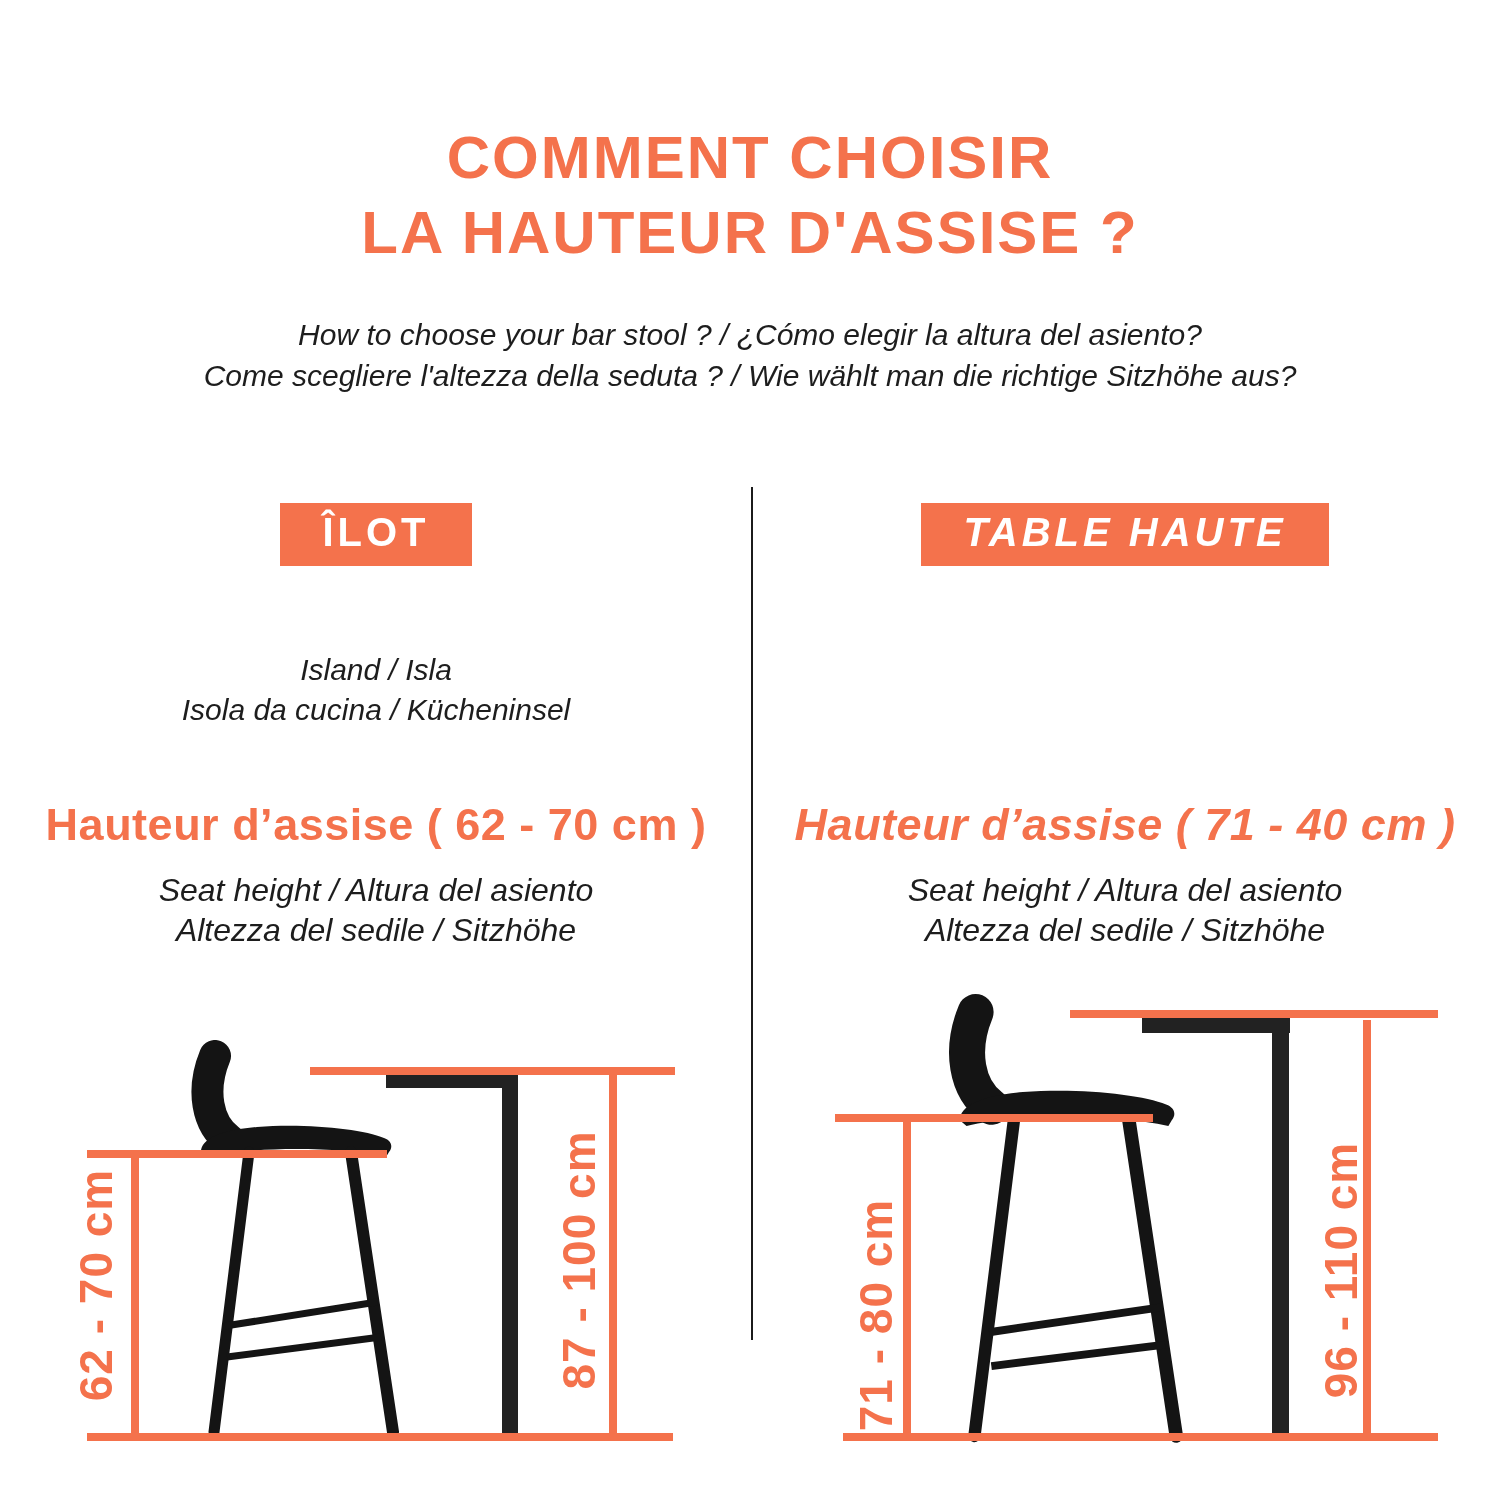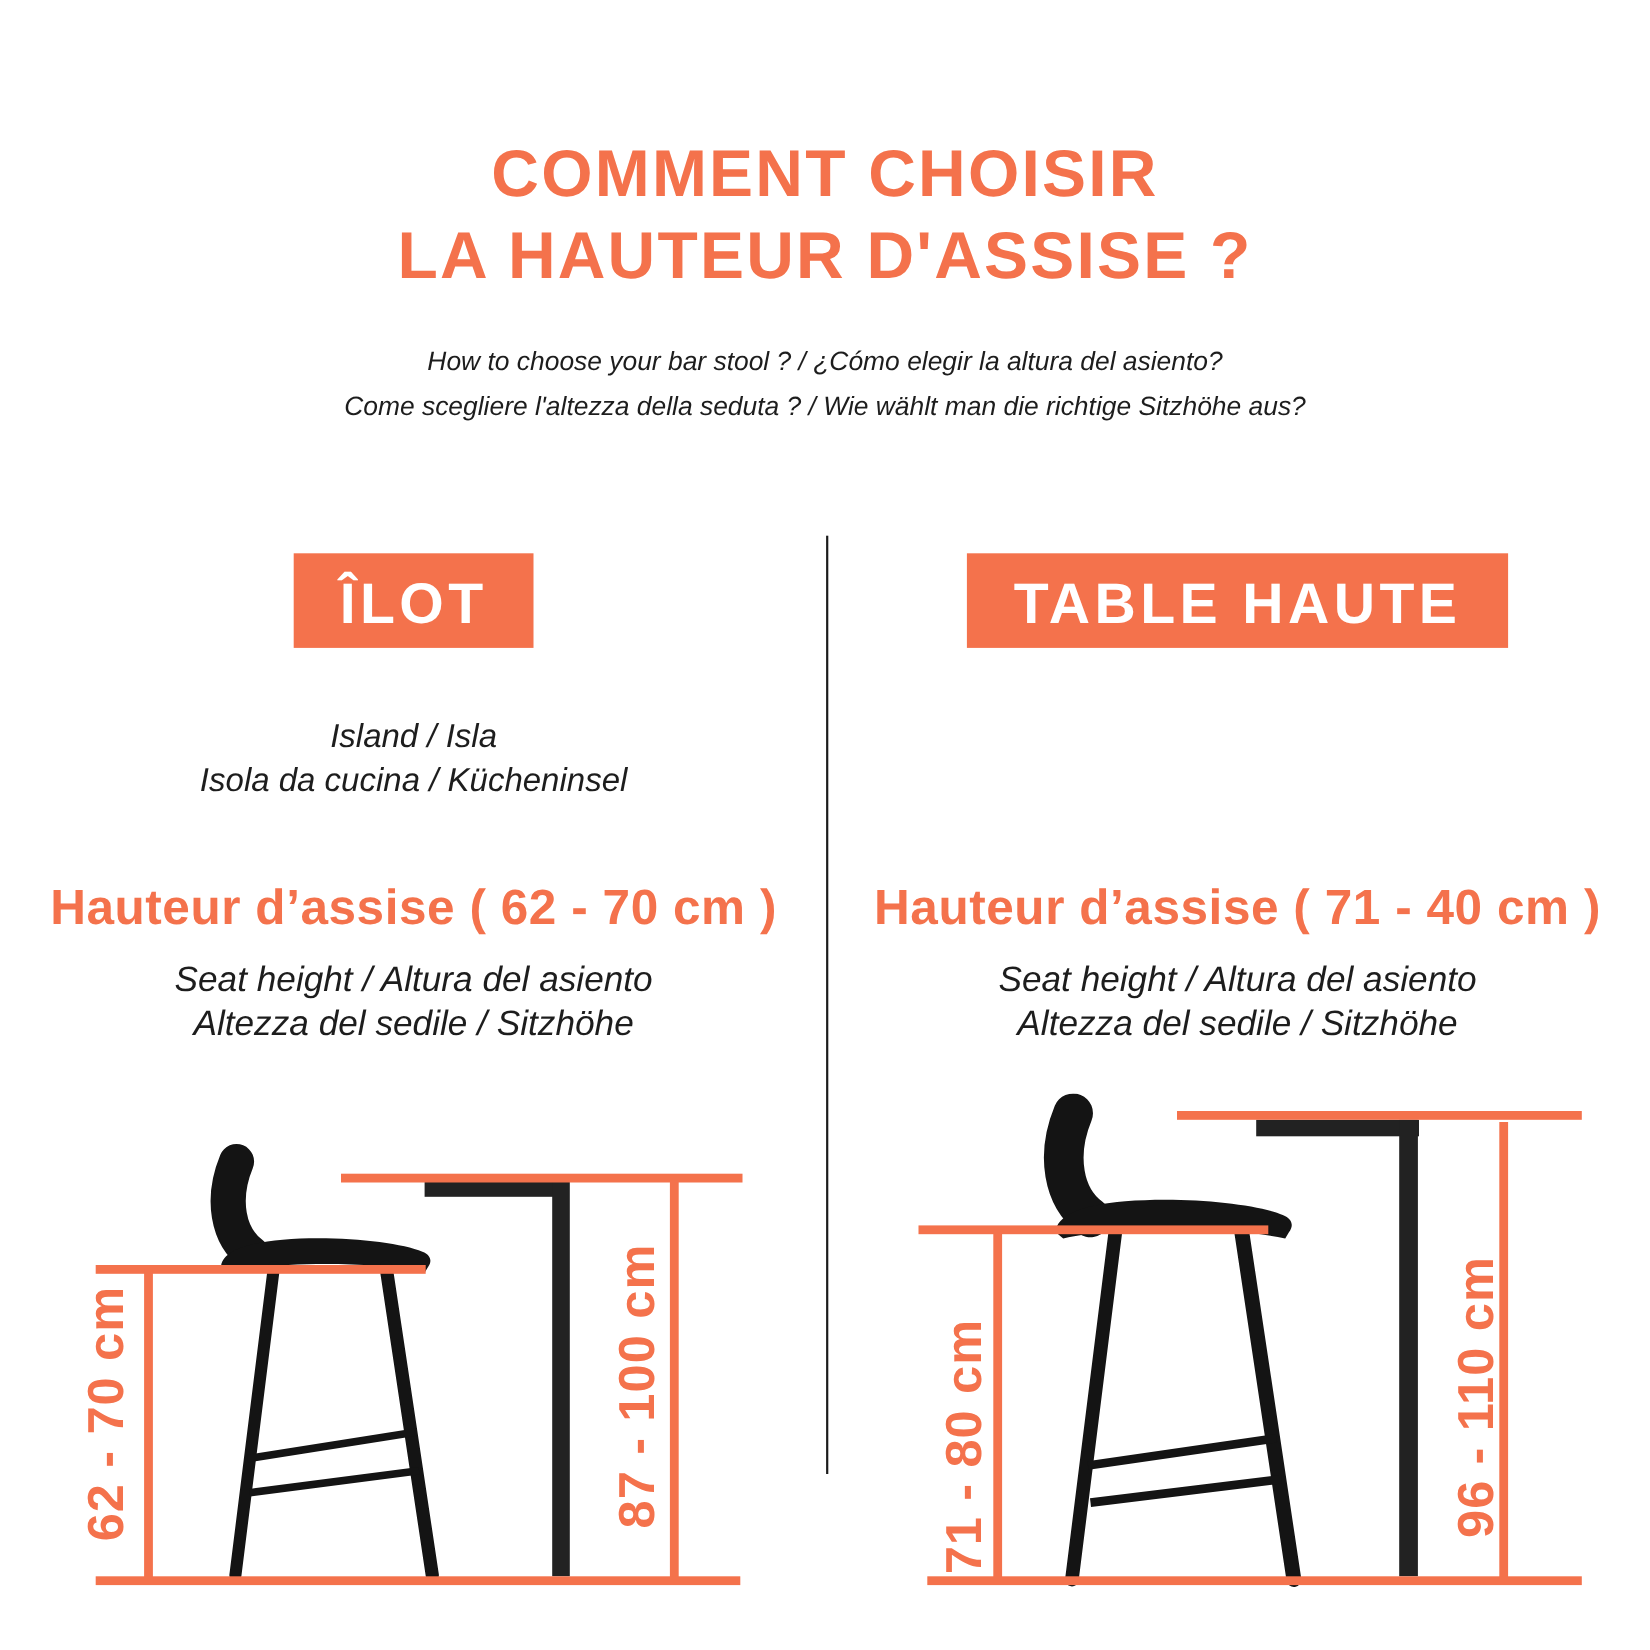--- a/index.html
+++ b/index.html
@@ -8,32 +8,32 @@
     font-family:"Liberation Sans",sans-serif;color:var(--ink,#1d1d1d);
   }
   
   .title{
     position:absolute;top:80px;left:0;width:1500px;text-align:center;
     font-size:60px;line-height:75px;font-weight:700;letter-spacing:2px;
     color:var(--accent,#F4724C);
   }
   .subtitle{
     position:absolute;top:284px;left:0;width:1500px;text-align:center;
-    font-size:24px;line-height:41px;font-style:italic;color:var(--ink,#1d1d1d);
+    font-size:30px;line-height:41px;font-style:italic;color:var(--ink,#1d1d1d);
   }
   
   .divider{position:absolute;left:751px;top:487px;width:2px;height:853px;background:#1b1b1b;}
   .colblock{position:absolute;text-align:center;}
   .c-left{left:0;width:752px;}
-  .c-right{left:750px;width:750px;}
+  .c-right{left:750px;width:750px;font-style:italic;}
   .badge-row{top:503px;}
   .badge{
     display:inline-block;background:var(--accent,#F4724C);color:#fff;
-    font-weight:700;font-size:52px;line-height:1;letter-spacing:4px;
-    padding:20px 42px 14px;
+    font-weight:700;font-size:40px;line-height:1;letter-spacing:4px;
+    padding:9px 42px 14px;
   }
   .trans{top:620px;font-size:30px;line-height:40px;font-style:italic;}
   .hauteur{top:768px;font-size:45px;line-height:40px;font-weight:700;color:var(--accent,#F4724C);letter-spacing:0.5px;}
   .seat-trans{top:838px;font-size:32px;line-height:40px;font-style:italic;}
   
   .oline{position:absolute;background:var(--accent,#F4724C);z-index:3;}
   .leg{position:absolute;background:var(--table,#222);z-index:1;}
   .stool{position:absolute;z-index:2;color:var(--stool,#141414);}
   .dim-label{position:absolute;z-index:4;display:flex;align-items:center;justify-content:center;}
   .dim-label span{

